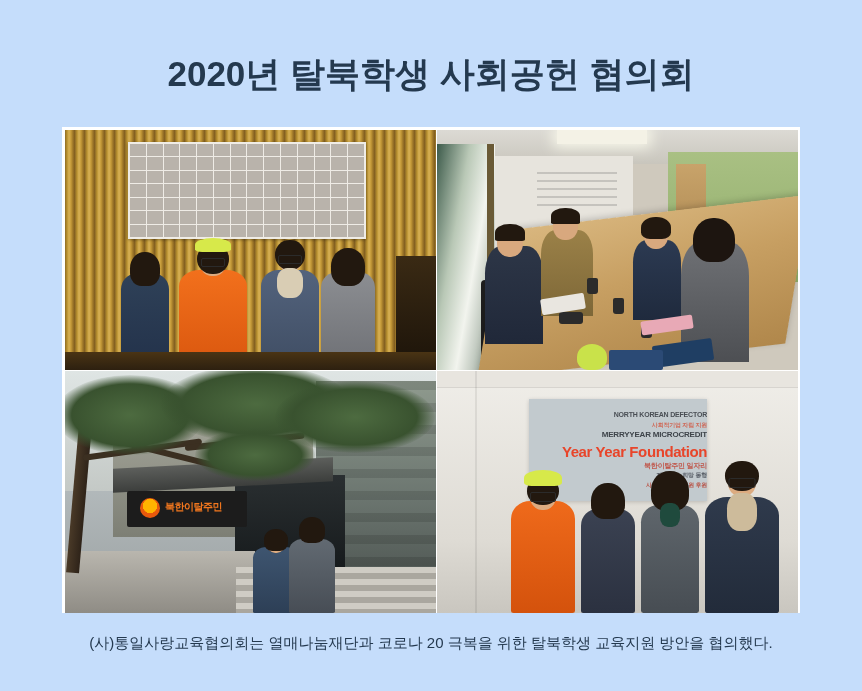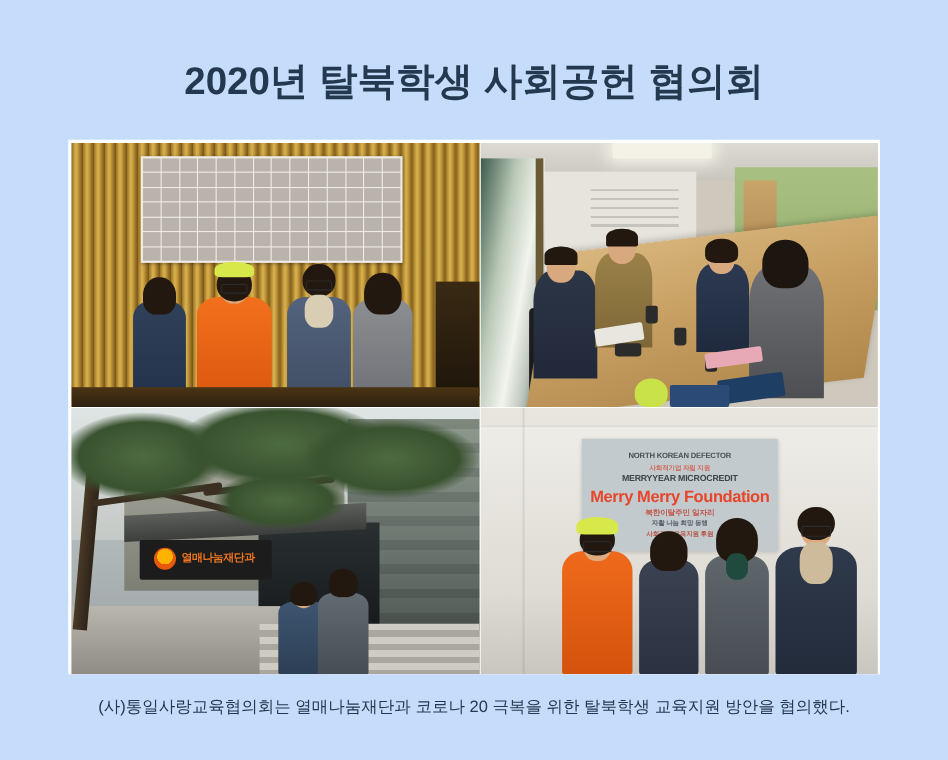--- a/index.html
+++ b/index.html
@@ -256,21 +256,21 @@
   }
   .p4 .panel {
     position: absolute; left: 92px; top: 28px; width: 178px; height: 102px;
     background: #c2cace;
     box-shadow: 0 1px 4px rgba(0,0,0,.18);
     overflow: hidden;
   }
   .p4 .cloud-line {
     position: absolute;
     left: 0; right: 0;
-    text-align: center;
+    text-align: right;
     white-space: nowrap;
     overflow: hidden;
     font-weight: bold;
     letter-spacing: -.2px;
   }
   .p4 .cl-main {
     top: 44px;
     font-size: 15px;
     color: #e8452a;
     letter-spacing: -.4px;
@@ -522,21 +522,21 @@
 
     <div class="photo p3">
       <div class="sky"></div>
       <div class="bldg-right"></div>
       <div class="bldg-mid"></div>
       <div class="entrance"></div>
       <div class="canopy"></div>
 
       <div class="sign">
         <div class="logo"></div>
-        <div class="signtext">열매나눔재단과</div>
+        <div class="signtext">북한이탈주민</div>
       </div>
 
       <div class="wallbase"></div>
       <div class="steps"></div>
 
       <div class="pine-trunk"></div>
       <div class="pine-branch" style="left:16px; top:58px; width:150px; transform:rotate(14deg);"></div>
       <div class="pine-branch" style="left:18px; top:84px; width:120px; transform:rotate(-8deg);"></div>
       <div class="pine-branch" style="left:120px; top:74px; width:120px; transform:rotate(-6deg);"></div>
       <div class="pine-needles" style="left:-10px; top:4px; width:150px; height:80px;"></div>
@@ -557,21 +557,21 @@
     </div>
 
     <div class="photo p4">
       <div class="ceil"></div>
       <div class="corner"></div>
 
       <div class="panel">
         <div class="cloud-line cl-a">NORTH KOREAN DEFECTOR</div>
         <div class="cloud-line cl-b">사회적기업 자립 지원</div>
         <div class="cloud-line cl-c">MERRYYEAR     MICROCREDIT</div>
-        <div class="cloud-line cl-main">Merry Merry Foundation</div>
+        <div class="cloud-line cl-main">Year Year Foundation</div>
         <div class="cloud-line cl-d">북한이탈주민 일자리</div>
         <div class="cloud-line cl-e">자활 나눔 희망 동행</div>
         <div class="cloud-line cl-f">사회공헌 교육지원 후원</div>
       </div>
 
       <div class="fig" style="left:74px; width:64px; height:152px;">
         <div class="torso" style="height:112px; background:linear-gradient(180deg,#ef6a1b,#d4520c);"></div>
         <div class="hair" style="top:16px; width:32px; height:28px; border-radius:48%;"></div>
         <div class="head" style="top:20px; width:26px; height:29px;"></div>
         <div class="cap" style="top:9px; width:38px; height:16px;"></div>

